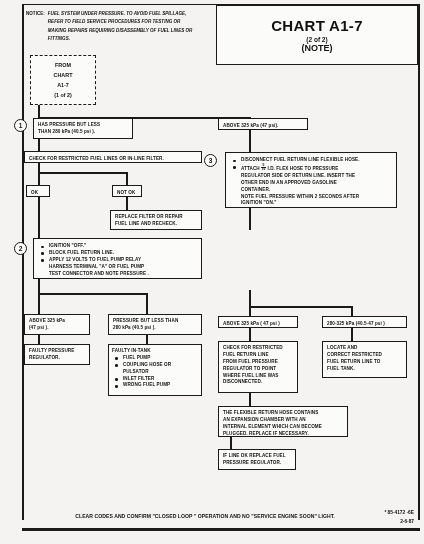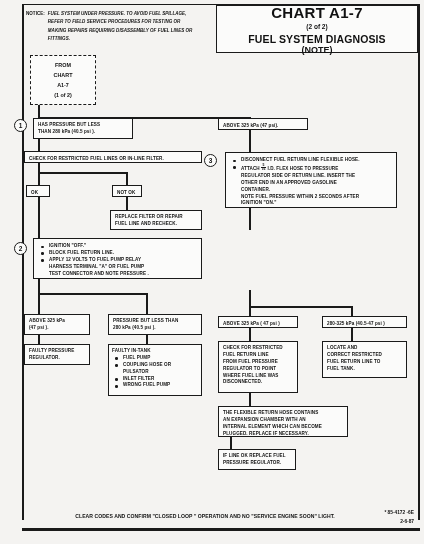--- a/index.html
+++ b/index.html
@@ -28,21 +28,21 @@
     background:#fbfbfa;
     border:1.2px solid #1a1a1a;
     box-sizing:border-box;
     font-size:4.6px;
     line-height:1.5;
     letter-spacing:0.02em;
     font-weight:bold;
     padding:3px 4px;
   }
   .title-box{
-    position:absolute;left:216px;top:5px;width:202px;height:48px;
+    position:absolute;left:216px;top:5px;width:202px;height:60px;
     border:1.3px solid #1a1a1a;background:#fbfbfa;box-sizing:border-box;
     text-align:center;display:flex;flex-direction:column;
     align-items:center;justify-content:center;
   }
   .title-main{font-size:15px;font-weight:bold;letter-spacing:0.02em;}
   .title-sub{font-size:6.5px;font-weight:bold;margin-top:2px;}
   .title-name{font-size:10.5px;font-weight:bold;margin-top:3px;letter-spacing:0.01em;}
   .title-port{font-size:9px;font-weight:bold;}
 
   .notice{
@@ -105,21 +105,20 @@
   <div class="frame-right"></div>
   <div class="frame-bottom"></div>
 
   <div class="notice">
     <span class="notice-label">NOTICE:</span><span class="notice-body">FUEL SYSTEM UNDER PRESSURE.  TO AVOID FUEL SPILLAGE, REFER TO FIELD SERVICE PROCEDURES FOR TESTING OR MAKING REPAIRS REQUIRING DISASSEMBLY OF FUEL LINES OR FITTINGS.</span>
   </div>
 
   <div class="title-box">
     <div class="title-main">CHART A1-7</div>
     <div class="title-sub">(2 of 2)</div>
-    <div class="title-name">FUEL SYSTEM DIAGNOSIS</div>
     <div class="title-port">(NOTE)</div>
   </div>
 
   <div class="dashed-box">
     <div>FROM</div>
     <div>CHART</div>
     <div>A1-7</div>
     <div>(1 of 2)</div>
   </div>
 

